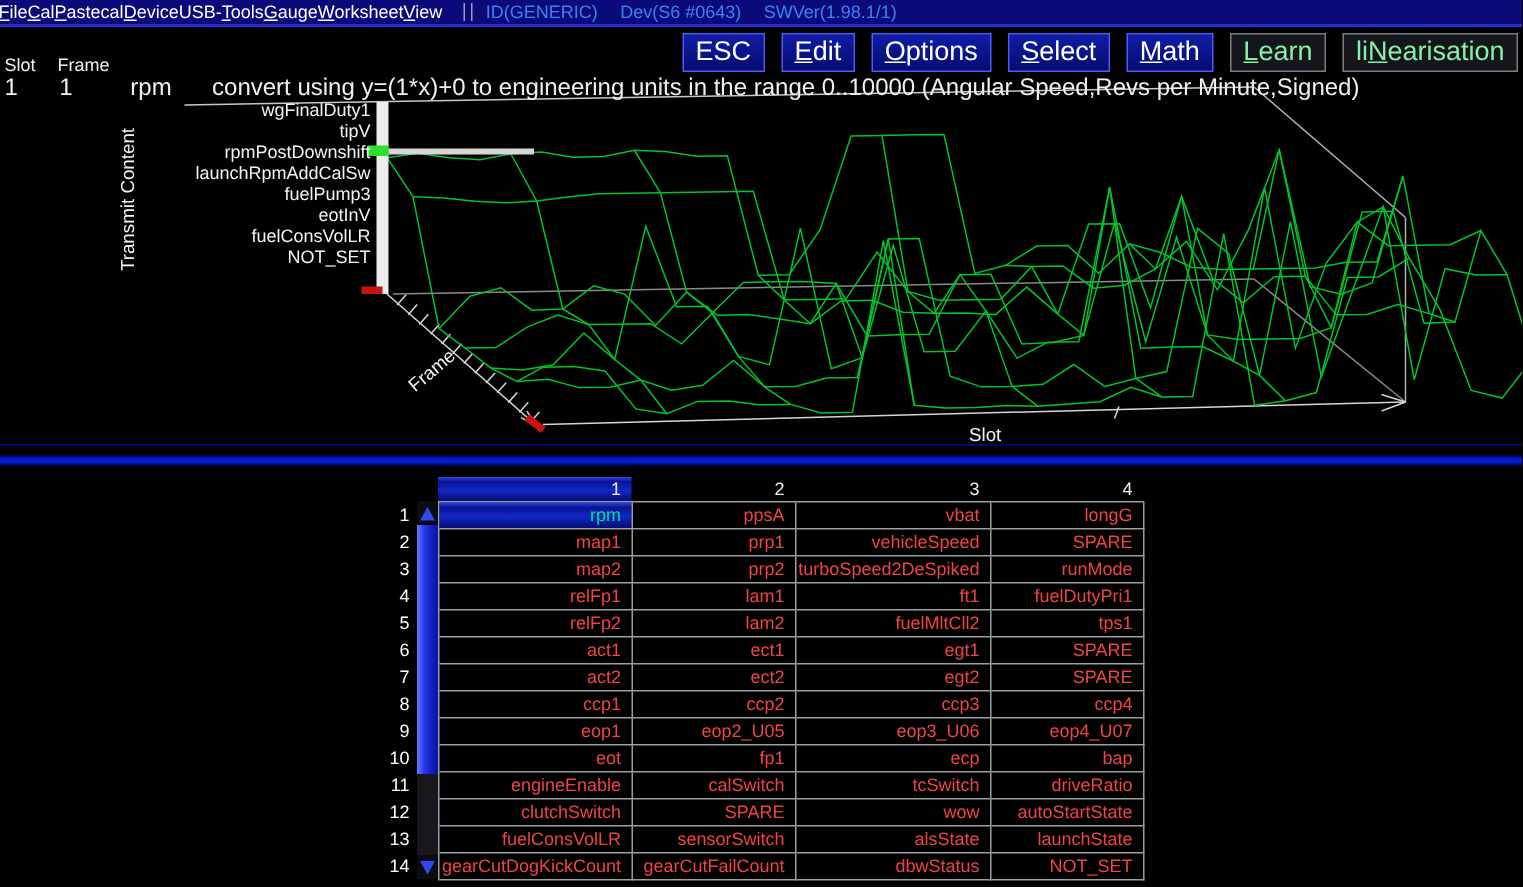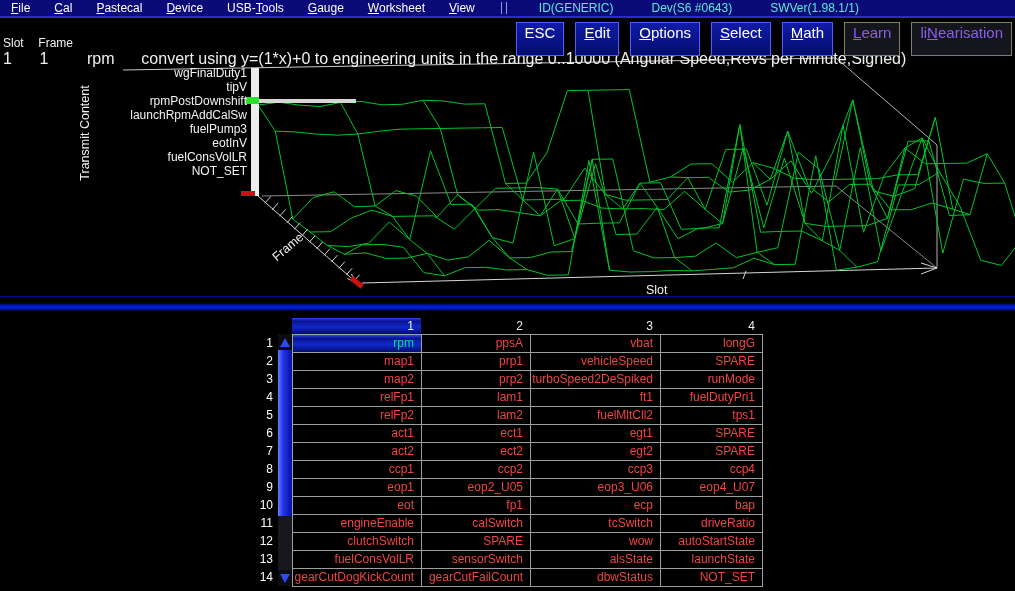--- a/index.html
+++ b/index.html
@@ -1,30 +1,30 @@
 <!DOCTYPE html>
 <html><head>
 <meta charset="utf-8">
 <style>
   html,body{margin:0;padding:0;background:#000;}
   #stage{position:relative;width:1015px;height:591px;background:#000;overflow:hidden;
          font-family:"Liberation Sans",sans-serif;color:#f0f0f0;}
   
   .menubar{position:absolute;left:0;top:0;width:1015px;height:16px;background:#0a0a78;
            border-bottom:2px solid #2a2ad0;display:flex;align-items:center;font-size:12px;}
-  .menu-item{padding:0 12px;white-space:nowrap;color:#fff;}
+  .menu-item{padding:0 0;white-space:nowrap;color:#fff;}
   .menu-item:first-child{margin-left:-1px;}
   .menu-sep{width:4px;height:12px;border-left:1px solid #9a9ac0;border-right:1px solid #9a9ac0;margin:0 9px 0 14px;}
-  .status-seg{margin-right:15px;white-space:nowrap;color:#5eead4;margin-left:23px;}
+  .status-seg{margin-right:15px;white-space:nowrap;color:#3b82f6;}
   
   .breadcrumb{position:absolute;left:4px;top:20px;font-size:12.5px;color:#35d0cb;z-index:3;}
   .toolbar{position:absolute;top:22px;right:3px;display:flex;gap:11px;z-index:4;}
-  .tbtn{font-size:15px;padding:1px 8px 14px 8px;cursor:default;white-space:nowrap;}
+  .tbtn{font-size:18px;padding:1px 8px 2px 8px;cursor:default;white-space:nowrap;}
   .tbtn.on{background:linear-gradient(180deg,#101ca8,#050c6e);border:1px solid #4d5bff;color:#fff;}
-  .tbtn.off{background:#15151c;border:1px solid #7d7d7d;color:#8b5cf6;}
+  .tbtn.off{background:#15151c;border:1px solid #7d7d7d;color:#86efac;}
   
   .sel-head{position:absolute;left:3px;top:36px;font-size:12px;z-index:3;white-space:nowrap;}
   .sel-vals{position:absolute;left:3px;top:50px;font-size:16px;z-index:3;white-space:nowrap;}
   .cw1{display:inline-block;width:32px;} .cw2{display:inline-block;width:43px;}
   .cw3{display:inline-block;width:50px;}
   
   #plot-svg{position:absolute;left:0;top:0;z-index:1;}
   .left-labels{position:absolute;left:60px;top:66px;width:187px;text-align:right;
                font-size:12px;line-height:14px;color:#f2f2f2;z-index:2;}
   .y-title{position:absolute;left:85px;top:133px;transform:translate(-50%,-50%) rotate(-90deg);

